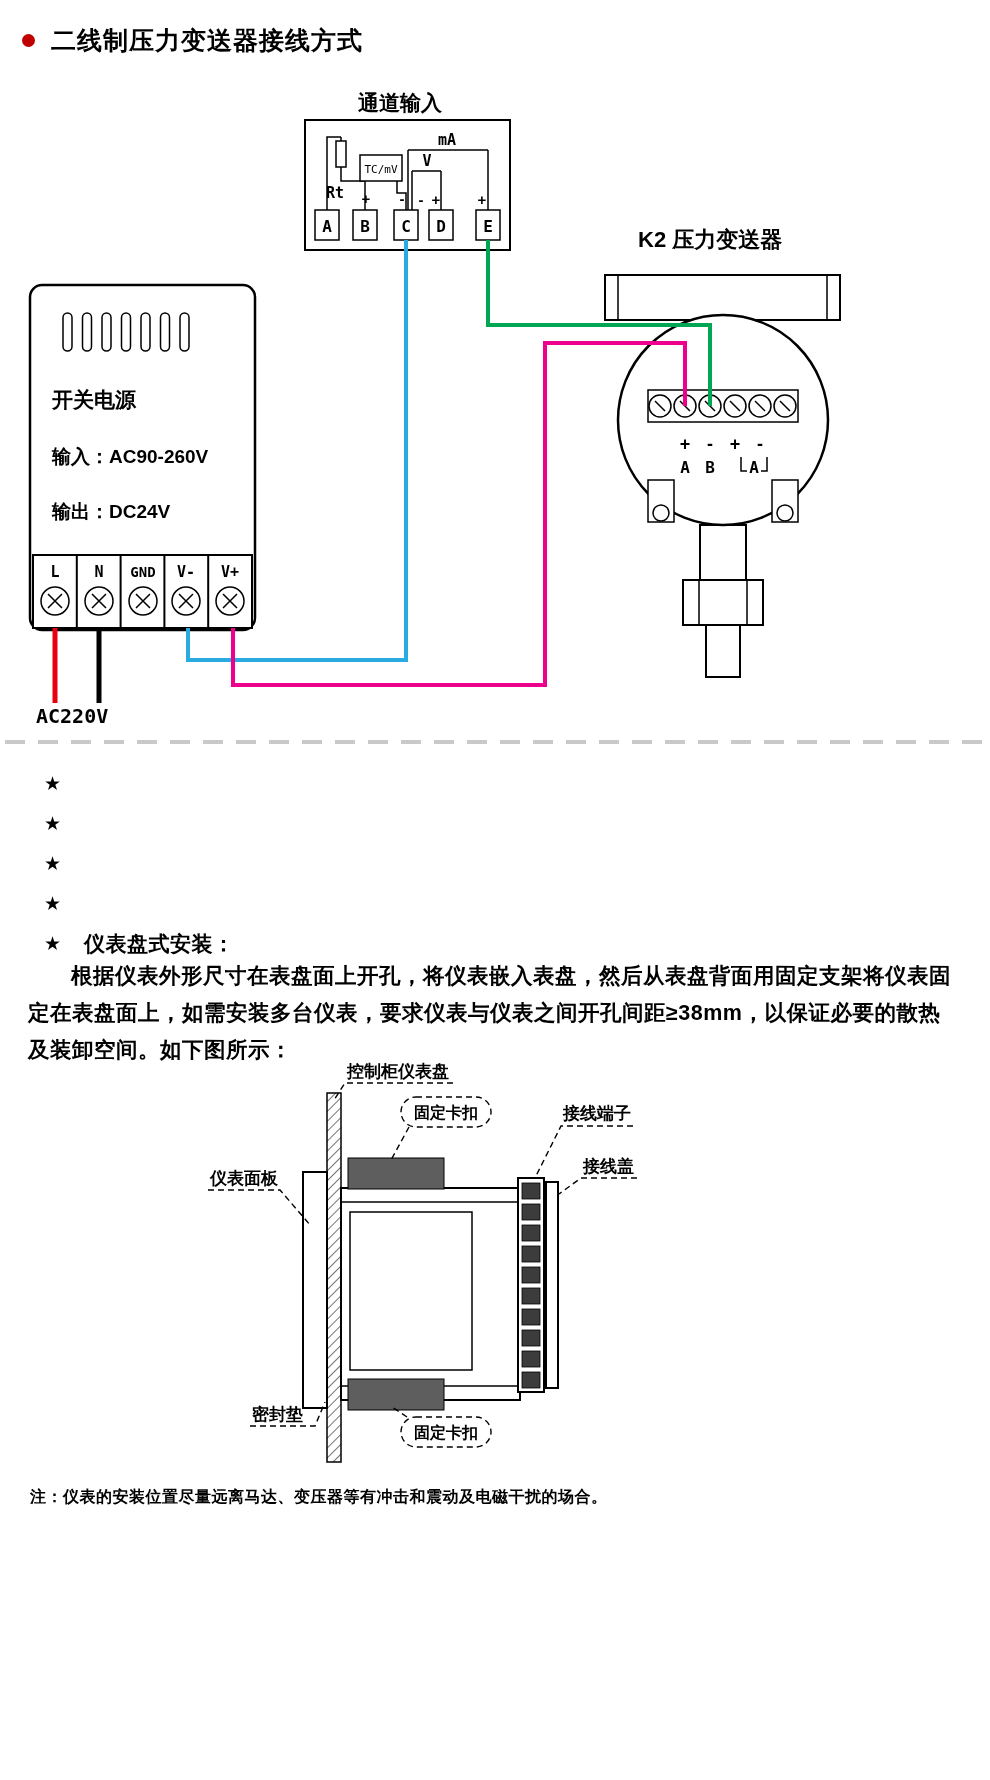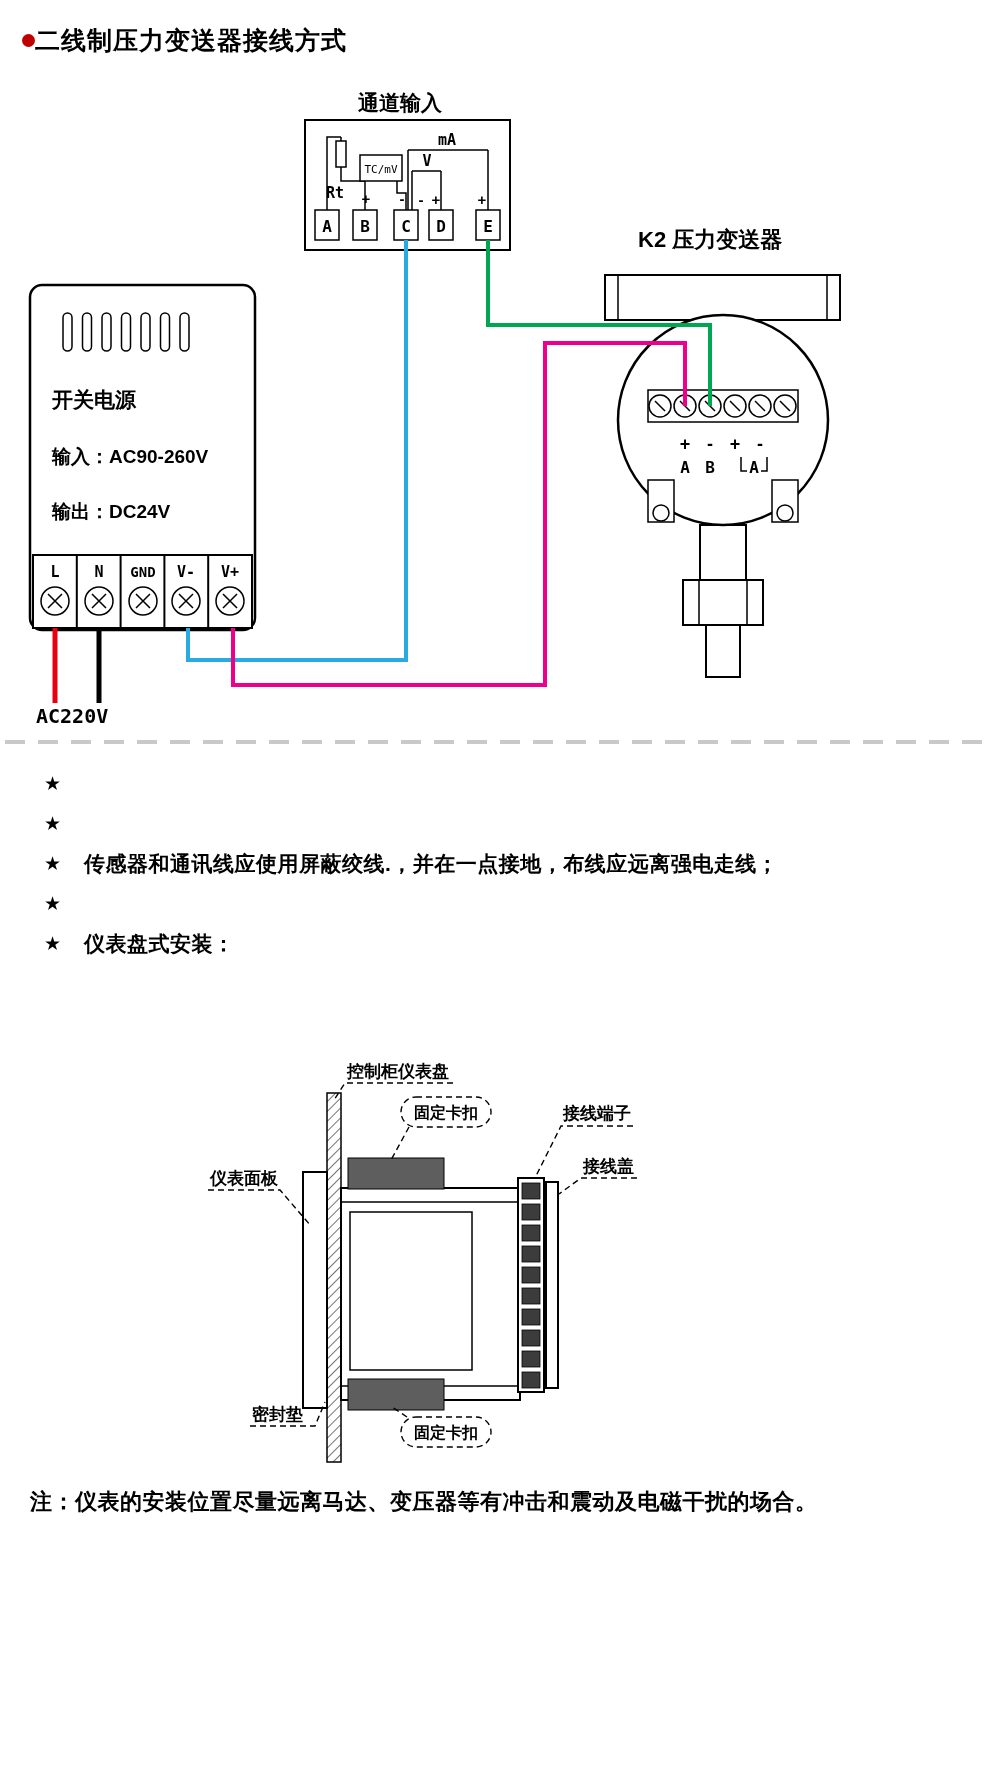--- a/index.html
+++ b/index.html
@@ -1,19 +1,19 @@
 <!DOCTYPE html>
 <html><head>
 <meta charset="utf-8">
 <style>
   html,body{margin:0;padding:0;background:#fff;}
   body{font-family:"Liberation Sans","DejaVu Sans",sans-serif;color:#000;}
   .page{position:relative;width:990px;height:1780px;background:#fff;overflow:hidden;}
 
-  .title-row{position:absolute;top:24px;left:22px;display:flex;align-items:center;gap:0;}
+  .title-row{position:absolute;top:24px;left:22px;display:flex;align-items:center;gap:16px;}
   .dot{width:13px;height:13px;border-radius:50%;background:#c00000;display:inline-block;}
   .title-row h1{margin:0;font-size:25px;font-weight:bold;letter-spacing:1px;}
 
   svg text{font-family:"Liberation Sans","DejaVu Sans",sans-serif;fill:#000;}
   .mono{font-family:"DejaVu Sans Mono","Liberation Mono",monospace;}
   .b{font-weight:bold;}
   .mid{text-anchor:middle;}
   .box2{fill:#fff;stroke:#000;stroke-width:2;}
   .box25{fill:#fff;stroke:#000;stroke-width:2.5;}
   .box15{fill:#fff;stroke:#000;stroke-width:1.5;}
@@ -29,21 +29,21 @@
 
   .notes{position:absolute;top:770px;left:44px;width:920px;}
   .note{display:flex;gap:16px;margin-bottom:12px;font-size:21px;font-weight:bold;line-height:28px;letter-spacing:0.5px;}
   .note .star{font-size:19px;flex:0 0 24px;}
 
   .para{position:absolute;top:958px;left:28px;width:934px;margin:0;font-size:21.5px;font-weight:bold;
         line-height:37px;text-indent:2em;letter-spacing:0.5px;}
 
   .install{position:absolute;top:1055px;left:185px;}
 
-  .footer{position:absolute;top:1487px;left:30px;width:940px;margin:0;font-size:22px;font-weight:bold;letter-spacing:0.5px;}
+  .footer{position:absolute;top:1487px;left:30px;width:940px;margin:0;font-size:16px;font-weight:bold;letter-spacing:0.5px;}
 </style>
 </head>
 <body>
 
 <div class="page">
 
   <div class="title-row">
     <span class="dot"></span>
     <h1>二线制压力变送器接线方式</h1>
   </div>
@@ -195,31 +195,31 @@
 
   <div class="notes">
     <div class="note">
       <span class="star">★</span>
     </div>
     <div class="note">
       <span class="star">★</span>
     </div>
     <div class="note">
       <span class="star">★</span>
-      <span>传感器和通讯线应使用屏蔽绞线.，并在一点接地，布线应远离强电走线；</span>
     </div>
     <div class="note">
       <span class="star">★</span>
     </div>
     <div class="note">
       <span class="star">★</span>
       <span>仪表盘式安装：</span>
     </div>
   </div>
 
+  <p class="para">根据仪表外形尺寸在表盘面上开孔，将仪表嵌入表盘，然后从表盘背面用固定支架将仪表固定在表盘面上，如需安装多台仪表，要求仪表与仪表之间开孔间距≥38mm，以保证必要的散热及装卸空间。如下图所示：</p>
 
   <svg class="install" width="520" height="420" viewBox="0 0 520 420">
     <defs>
       <pattern id="hatch" width="7" height="7" patternUnits="userSpaceOnUse" patternTransform="rotate(45)">
         <line x1="0" y1="0" x2="0" y2="7" stroke="#000" stroke-width="1.1"></line>
       </pattern>
     </defs>
 
     <rect x="142" y="38" width="14" height="369" fill="url(#hatch)" stroke="#000" stroke-width="1.5"></rect>
 

